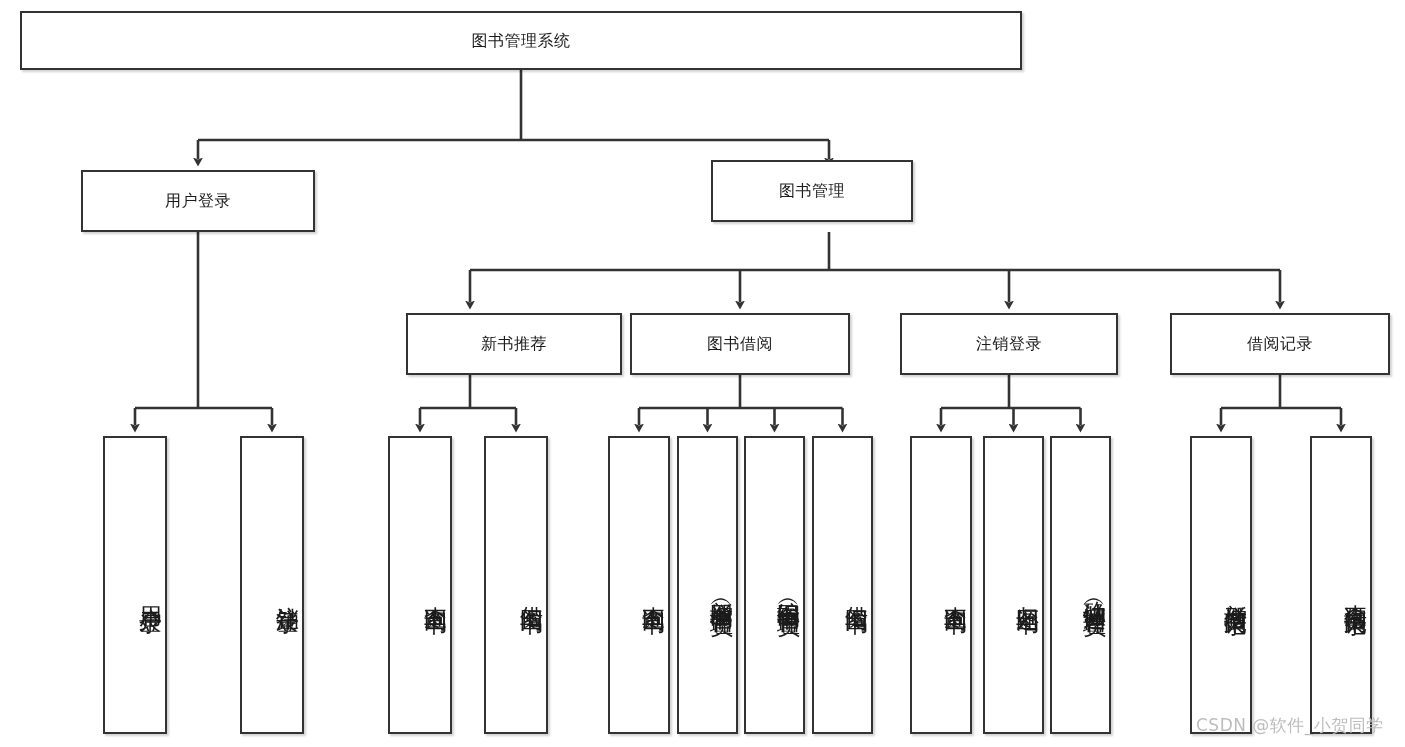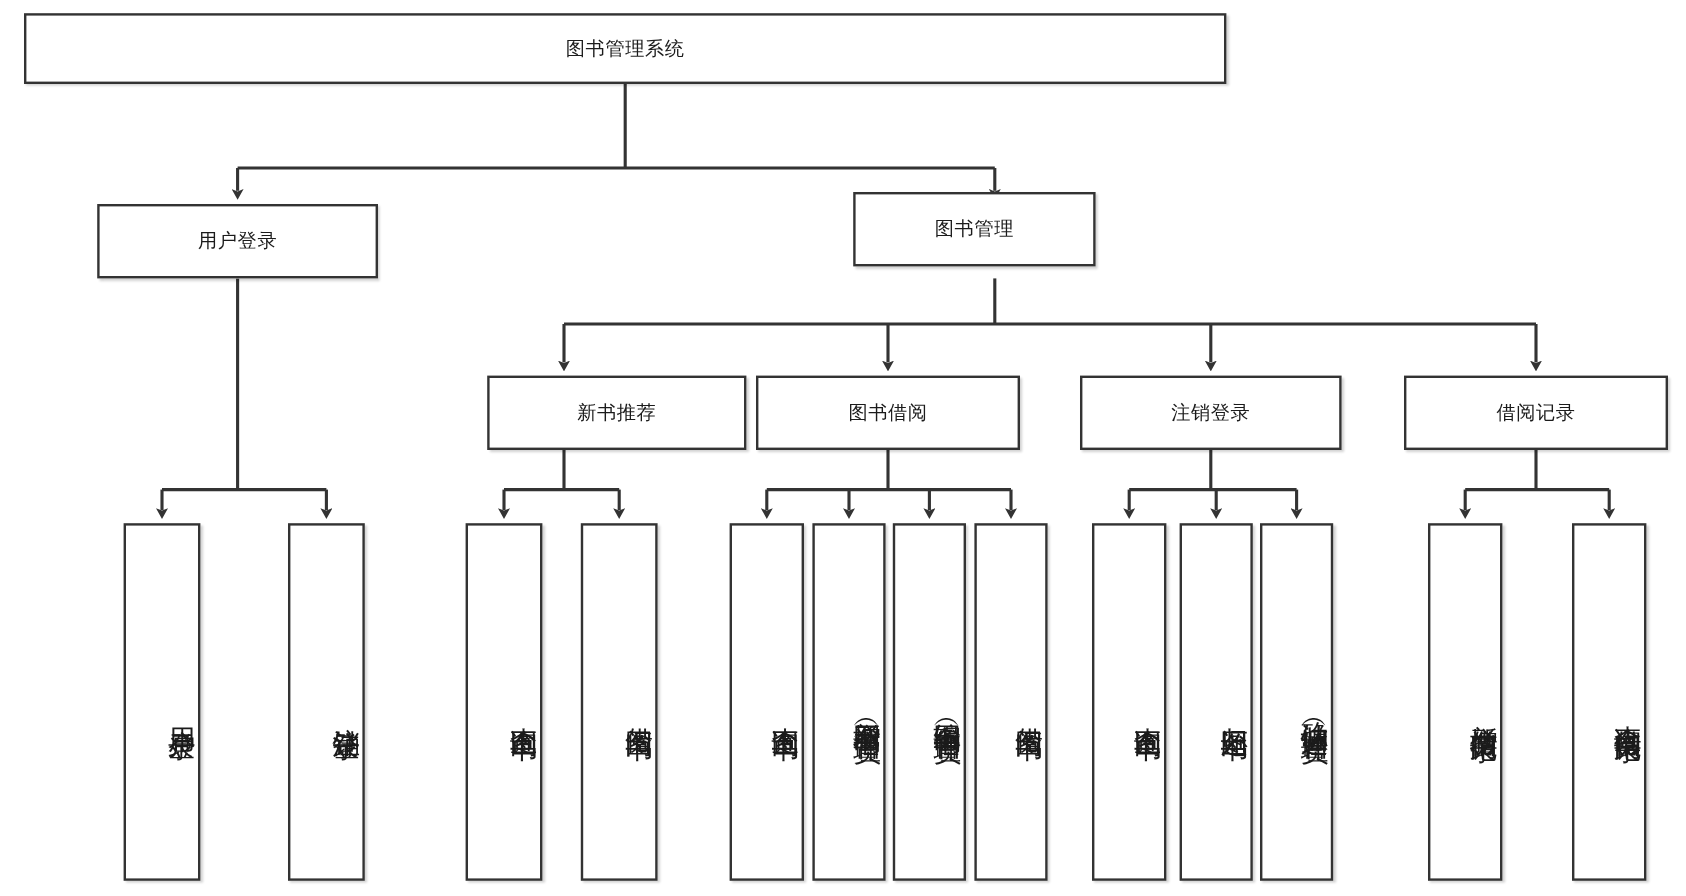--- a/index.html
+++ b/index.html
@@ -170,13 +170,14 @@
         <span>确认归还（管理员）</span>
       </div>
       <div class="node vert" style="left: 1190px; top: 436px; width: 62px; height: 298px;">
         <span>新增借阅记录</span>
       </div>
       <div class="node vert" style="left: 1310px; top: 436px; width: 62px; height: 298px;">
         <span>查询借阅记录</span>
       </div>
     </div>
 
+  <div class="watermark" style="left:1196px; top:714px;">CSDN @软件_小贺同学</div>
 </div>
 
 </body></html>

